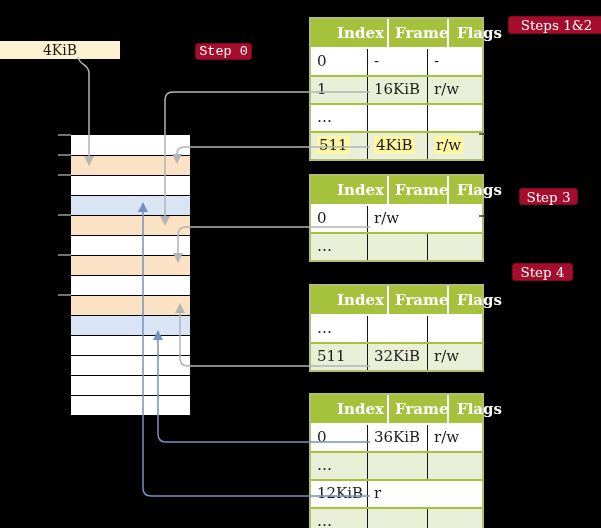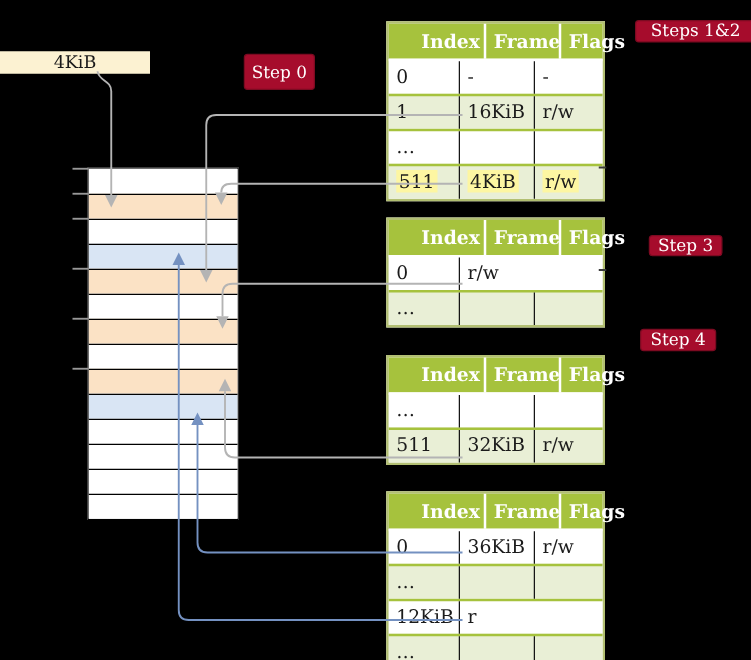--- a/index.html
+++ b/index.html
@@ -14,21 +14,21 @@
     background:var(--cream,#fcf2d2); color:#1a1a1a;
     font-size:14px; line-height:18px; text-align:center;
   }
   
   .badge{
     position:absolute; box-sizing:border-box;
     background:var(--badge-red,#a60c2c); border:1px solid #7c0a21; border-radius:3px;
     color:#fff; font-size:13.5px;
     display:flex; align-items:center; justify-content:center; white-space:nowrap;
   }
-  #badge-step0  { left:195px; top:43px;  width:57px; height:29px; }
+  #badge-step0  { left:195px; top:43px;  width:57px; height:17px;font-family:Liberation Mono, monospace; }
   #badge-steps12{ left:508px; top:16px;  width:97px; height:18px; }
   #badge-step3  { left:519px; top:157px; width:59px; height:17px;margin-top:31px; }
   #badge-step4  { left:512px; top:263px; width:61px; height:18px; }
   
   #memory{
     position:absolute; left:70px; top:134px; width:119px;
     border:1px solid #000; background:#fff;
   }
   .mem-row{ height:20px; box-sizing:border-box; }
   .mem-row + .mem-row{ border-top:1px solid #000; }
@@ -46,21 +46,21 @@
   #pt-4{ top:393px; }
   .pt-header{
     display:grid; grid-template-columns:56px 60px 55px; height:28px;
     background:var(--table-header-green,#a6c23d);
     padding-left:20px;
   }
   .pt-header .pt-cell{
     box-sizing:border-box; padding-left:6px; line-height:28px;
     color:#fff; font-weight:bold; font-size:15px; overflow:hidden;
   }
-  .pt-header .pt-cell + .pt-cell{ border-left:2px solid #fff; }
+  .pt-header .pt-cell + .pt-cell{ border-left:2px solid #fff;text-align:right; }
   .pt-row{
     display:grid; grid-template-columns:56px 60px 55px; height:28px;
     box-sizing:border-box; border-top:2px solid var(--table-header-green,#a6c23d);
     background:#fff;
   }
   .pt-row:nth-child(2){ border-top:2px solid #fff; }
   .pt-row.shade{ background:var(--table-row-green,#e9efd6); }
   .pt-row .pt-cell{
     box-sizing:border-box; padding-left:6px; line-height:25px;
     color:#1b1b1b; font-size:15px; overflow:hidden;

